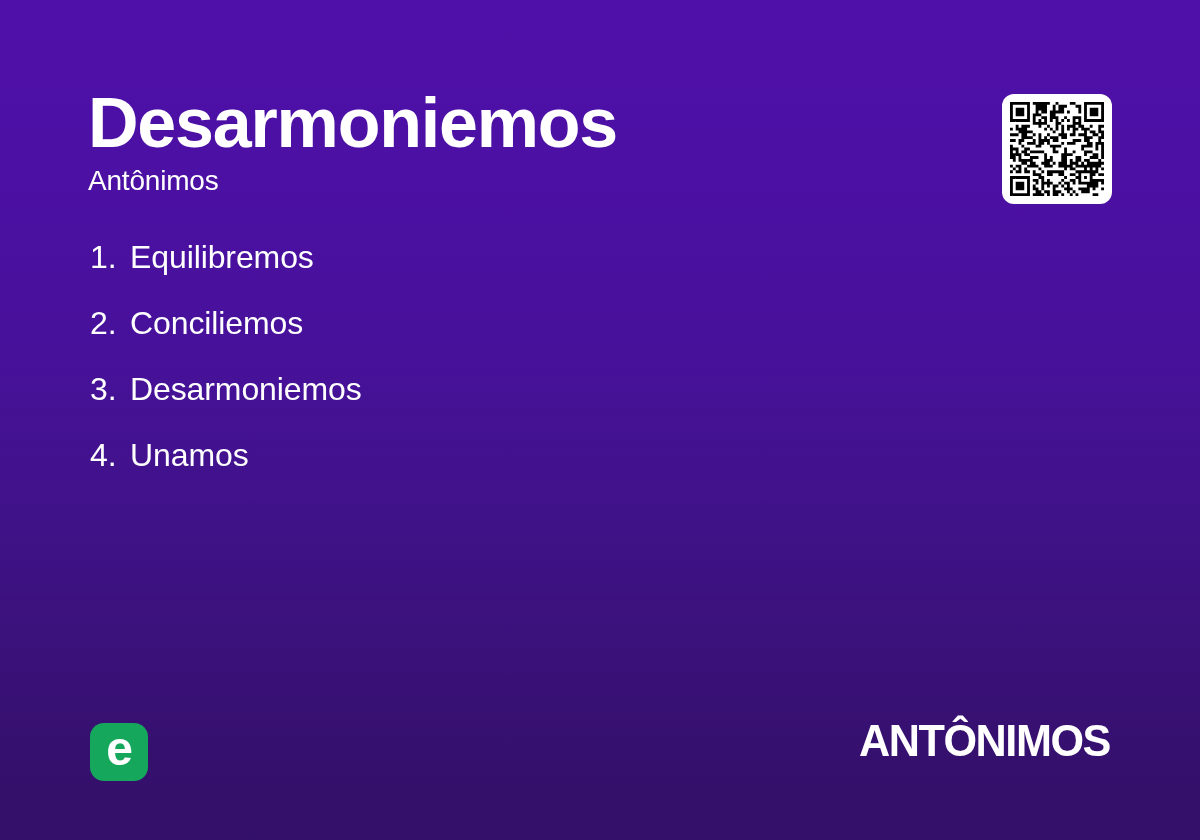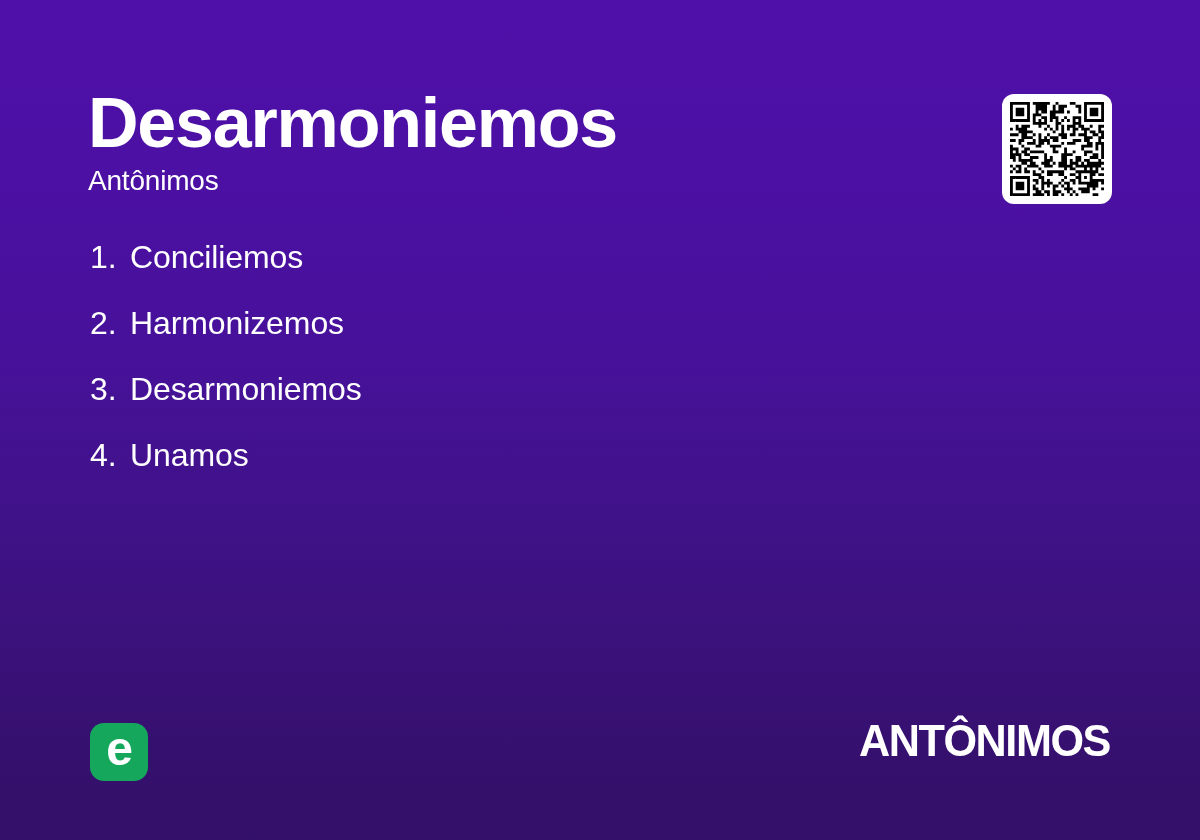--- a/index.html
+++ b/index.html
@@ -172,25 +172,25 @@
 <div id="card">
 
   <div id="headline-block">
     <h1 id="page-title">Desarmoniemos</h1>
     <div id="page-subtitle">Antônimos</div>
   </div>
 
   <ul id="antonym-list">
       <li>
         <span class="list-index">1.</span>
+        <span class="list-word">Equilibremos</span>
+      </li>
+      <li>
+        <span class="list-index">2.</span>
         <span class="list-word">Conciliemos</span>
-      </li>
-      <li>
-        <span class="list-index">2.</span>
-        <span class="list-word">Harmonizemos</span>
       </li>
       <li>
         <span class="list-index">3.</span>
         <span class="list-word">Desarmoniemos</span>
       </li>
       <li>
         <span class="list-index">4.</span>
         <span class="list-word">Unamos</span>
       </li>
     </ul>

